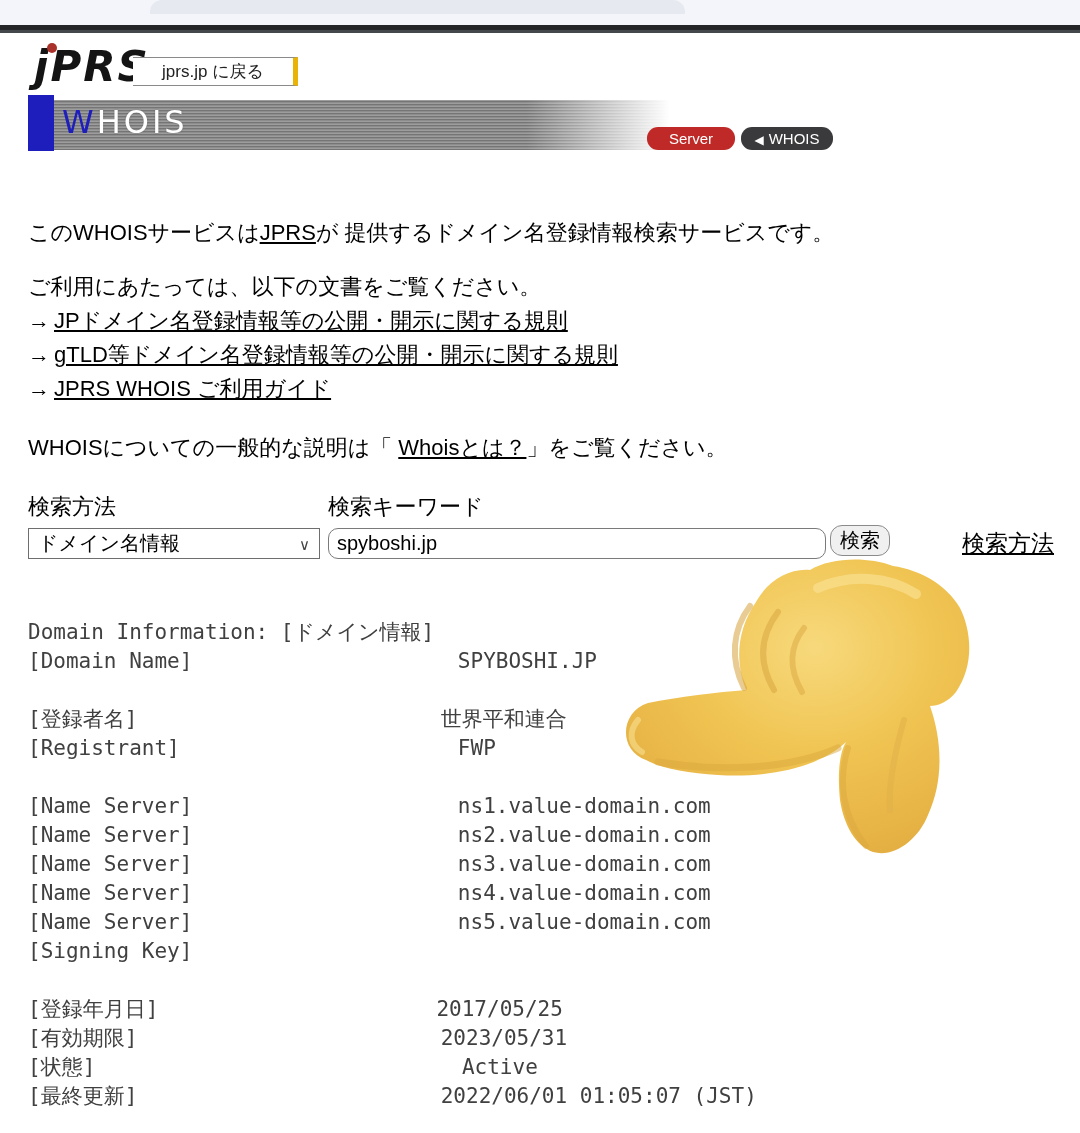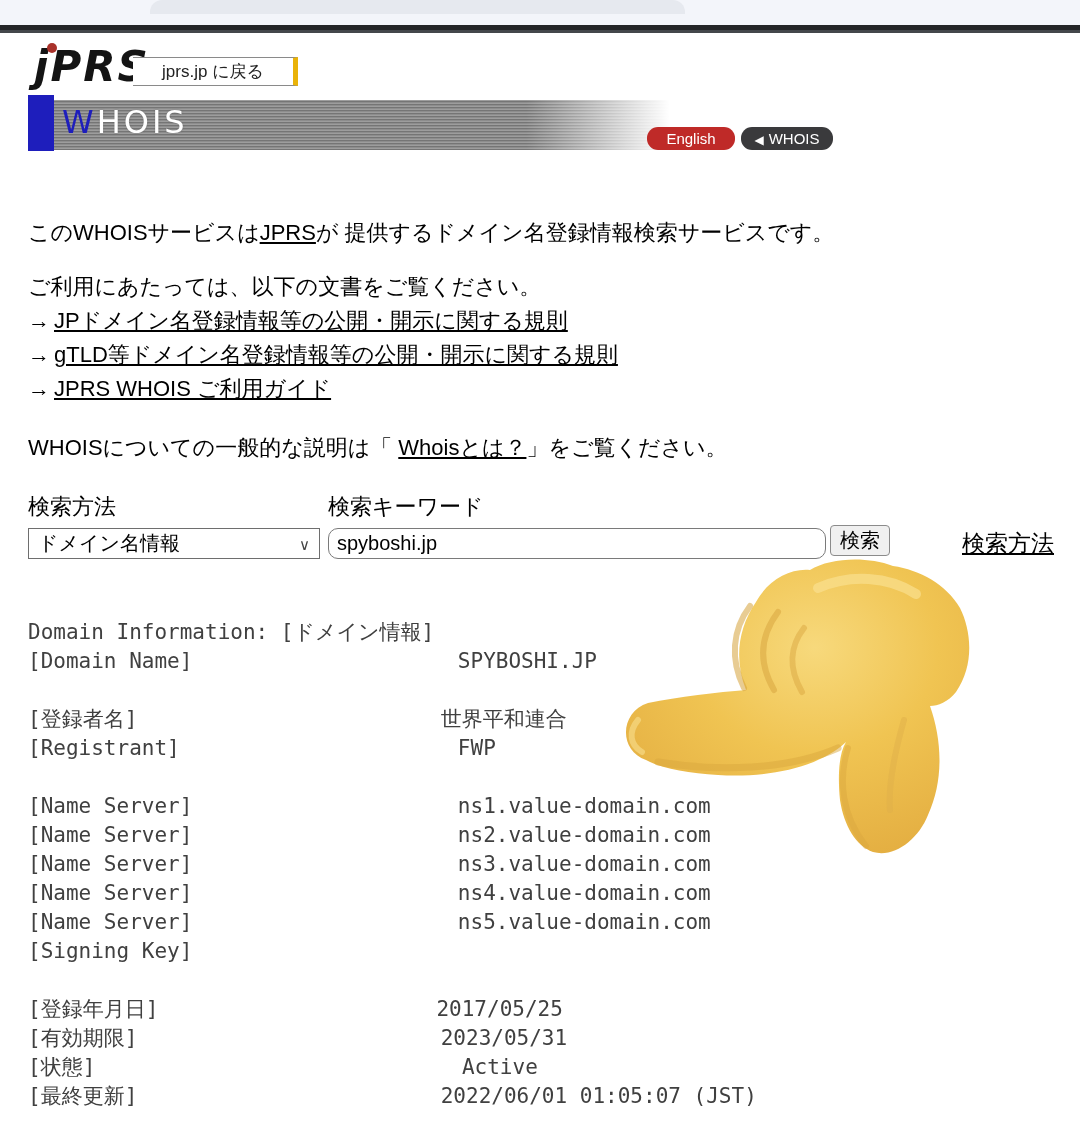--- a/index.html
+++ b/index.html
@@ -52,21 +52,21 @@
   .lbl-type    { position:absolute; left:28px;  top:492px; font-size:22px; }
   .lbl-keyword { position:absolute; left:328px; top:492px; font-size:22px; }
   .sel { position:absolute; left:28px; top:528px; width:292px; height:31px; background:#fff;
          border:1px solid #6e6e6e; border-radius:0; font-size:20px; line-height:29px;
          padding-left:9px; cursor:pointer; }
   .sel .chev { position:absolute; right:9px; top:1px; font-size:15px; color:#444; }
   .kw-input { position:absolute; left:328px; top:528px; width:498px; height:31px;
               border:1px solid #7a7a7a; border-radius:10px; font-size:20px; padding:0 8px;
               font-family:"Liberation Sans","DejaVu Sans",sans-serif; color:#000; background:#fff; }
   .search-btn { position:absolute; left:830px; top:525px; width:60px; height:31px;
-                background:#f0f0f0; border:1px solid #8b8b8b; border-radius:4px;
+                background:#f0f0f0; border:1px solid #8b8b8b; border-radius:12px;
                 font-size:20px; color:#000; text-align:center; line-height:29px; cursor:pointer; }
   .help-link { position:absolute; left:962px; top:528px; font-size:23px; }
 
   
   .whois-pre { position:absolute; left:28px; top:618px; z-index:1;
                font-family:"DejaVu Sans Mono",monospace; font-size:21px; line-height:29px;
                white-space:pre; color:#404040; }
   .whois-pre span { display:block; height:29px; }
 
   
@@ -88,21 +88,21 @@
 
 <div class="banner-blue"></div>
 <div class="banner-band">
   <div class="banner-fade"></div>
   <div class="banner-text">
     <span class="w">W</span><span class="hois">HOIS</span>
   </div>
 </div>
 
 <div class="english-btn">
-  <span>English</span>
+  <span>Server</span>
 </div>
 <div class="back-btn">
   <span class="tri">◀</span><span>WHOIS</span>
 </div>
 
 <div class="tline p1">
   <span>このWHOISサービスは</span><a class="plink">JPRS</a><span>が 提供するドメイン名登録情報検索サービスです。</span>
 </div>
 <div class="tline p2">ご利用にあたっては、以下の文書をご覧ください。</div>
 

